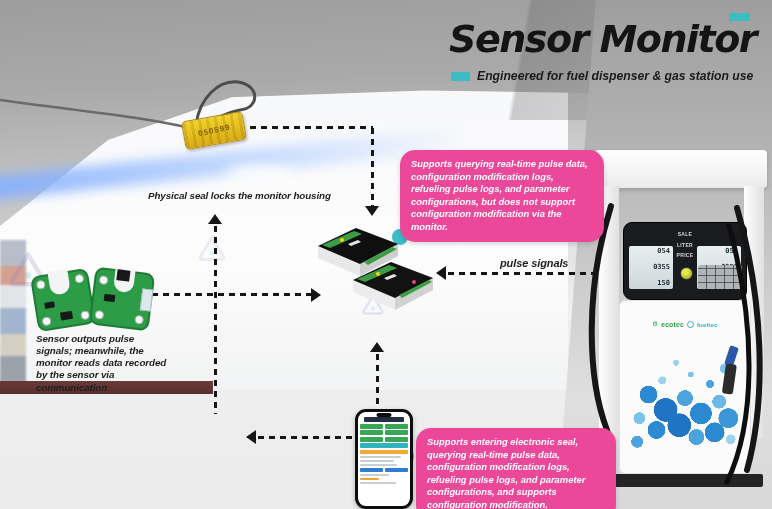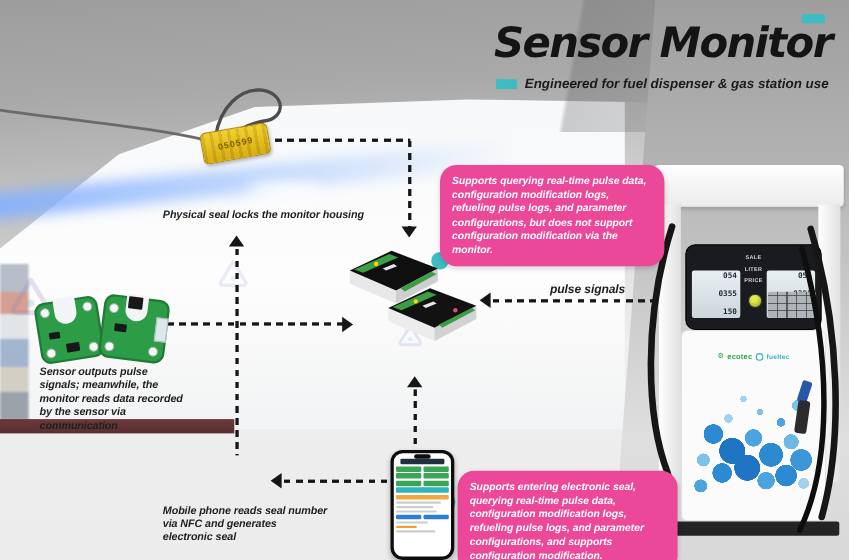--- a/index.html
+++ b/index.html
@@ -306,21 +306,20 @@
       <div class="p-mini-orange"></div>
       <div class="p-line" style="width:74%;"></div>
     </div>
   </div>
 
   <div class="callout" style="left:400px;top:150px;width:182px;">Supports querying real-time pulse data, configuration modification logs, refueling pulse logs, and parameter configurations, but does not support configuration modification via the monitor.</div>
   <div class="callout" style="left:416px;top:428px;width:178px;">Supports entering electronic seal, querying real-time pulse data, configuration modification logs, refueling pulse logs, and parameter configurations, and supports configuration modification.</div>
 
   <div class="lbl" style="left:148px;top:190px;white-space:nowrap;">Physical seal locks the monitor housing</div>
   <div class="lbl" style="left:36px;top:333px;width:132px;">Sensor outputs pulse signals; meanwhile, the monitor reads data recorded by the sensor via communication</div>
-  <div class="lbl" style="left:148px;top:459px;width:150px;">Mobile phone reads seal number via NFC and generates electronic seal</div>
   <div class="lbl" style="left:500px;top:257px;font-size:11px;">pulse signals</div>
 
   <div class="abs accent" style="right:22px;top:13px;width:21px;height:8px;"></div>
   <div class="title">Sensor Monitor</div>
   <div class="subtitle-row">
     <span class="accent" style="width:19px;height:9px;display:inline-block;"></span>
     <span class="subtitle">Engineered for fuel dispenser &amp; gas station use</span>
   </div>
 
 </div>

